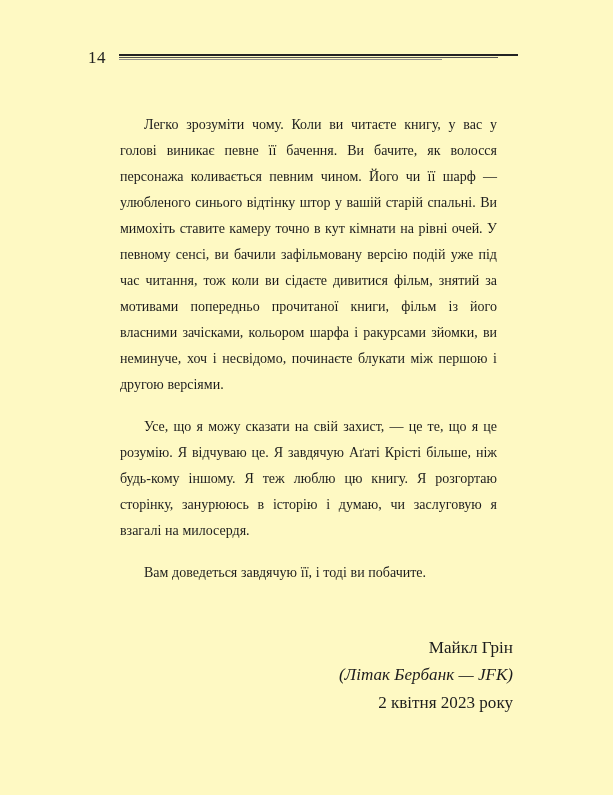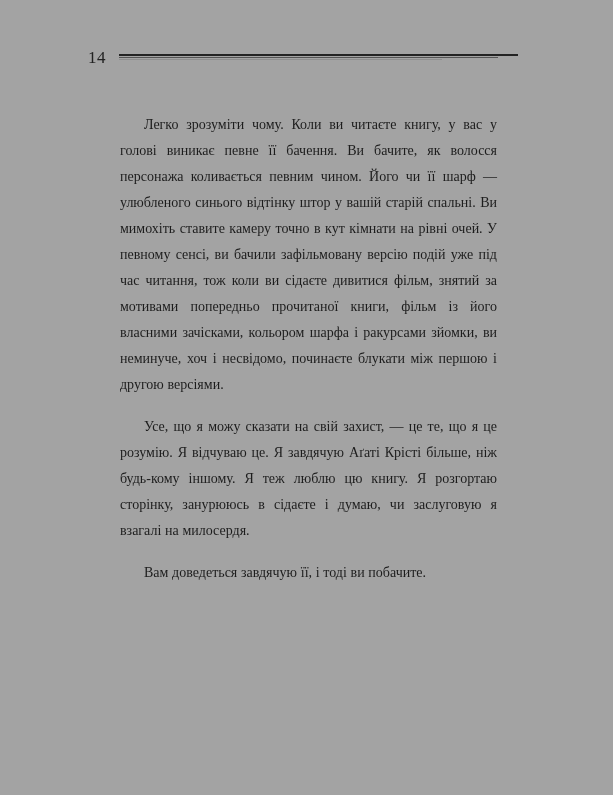--- a/index.html
+++ b/index.html
@@ -17,21 +17,21 @@
     position: relative;
     -webkit-font-smoothing: antialiased;
   }
 
   .page {
     position: absolute;
     left: 0;
     top: 0;
     width: 613px;
     height: 795px;
-    background: #a3a3a3;
+    background: #fef9c3;
   }
 
   
   .running-head {
     position: absolute;
     left: 88px;
     top: 42px;
     width: 430px;
     height: 30px;
     display: flex;
@@ -123,18 +123,23 @@
     <span class="folio">14</span>
     <span class="head-rule">
       <i class="r1"></i>
       <i class="r2"></i>
       <i class="r3"></i>
     </span>
   </div>
 
   <div class="body-text">
     <p>Легко зрозуміти чому. Коли ви читаєте книгу, у вас у голові виникає певне її бачення. Ви бачите, як волосся персонажа коливається певним чином. Його чи її шарф — улюбленого синього відтінку штор у вашій старій спальні. Ви мимохіть ставите камеру точно в кут кімнати на рівні очей. У певному сенсі, ви бачили зафільмовану версію подій уже під час читання, тож коли ви сідаєте дивитися фільм, знятий за мотивами попередньо прочитаної книги, фільм із його власними зачісками, кольором шарфа і ракурсами зйомки, ви неминуче, хоч і несвідомо, починаєте блукати між першою і другою версіями.</p>
-    <p>Усе, що я можу сказати на свій захист, — це те, що я це розумію. Я відчуваю це. Я завдячую Аґаті Крісті більше, ніж будь-кому іншому. Я теж люблю цю книгу. Я розгортаю сторінку, занурююсь в сідаєте і думаю, чи заслуговую я взагалі на милосердя.</p>
+    <p>Усе, що я можу сказати на свій захист, — це те, що я це розумію. Я відчуваю це. Я завдячую Аґаті Крісті більше, ніж будь-кому іншому. Я теж люблю цю книгу. Я розгортаю сторінку, занурююсь в історію і думаю, чи заслуговую я взагалі на милосердя.</p>
     <p>Вам доведеться завдячую її, і тоді ви побачите.</p>
   </div>
 
+  <div class="signature">
+    <div class="line">Майкл Грін</div>
+    <div class="line italic">(Літак Бербанк — JFK)</div>
+    <div class="line">2 квітня 2023 року</div>
+  </div>
 
 </div>
 
 </body></html>

